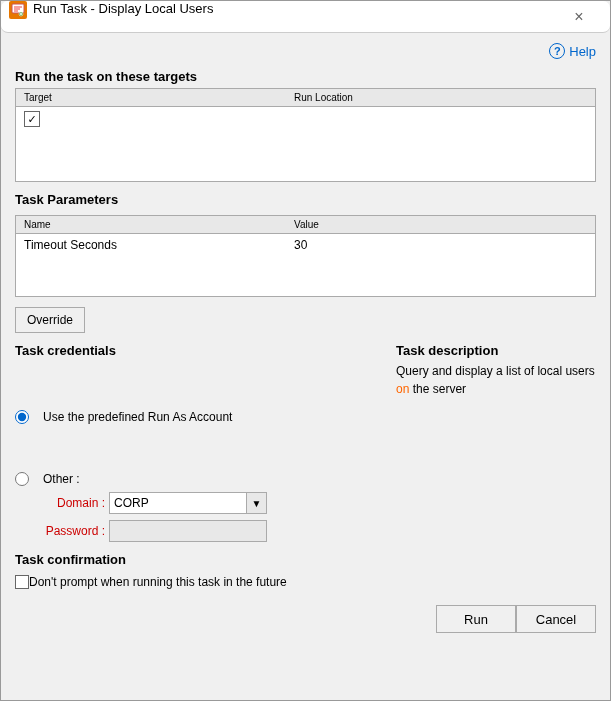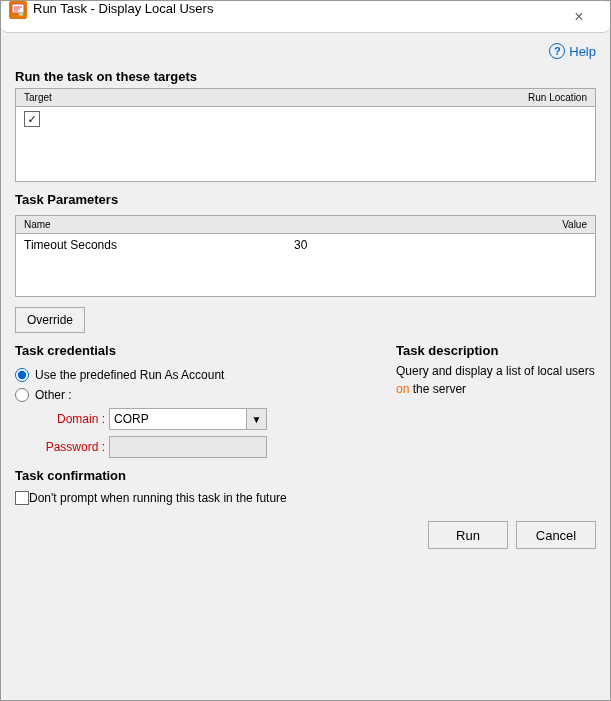--- a/index.html
+++ b/index.html
@@ -104,21 +104,21 @@
     }
     .group-header {
       display: flex;
       background: #e8e8e8;
       border-bottom: 1px solid #aaa;
       padding: 3px 8px;
       font-weight: normal;
       font-size: 10px;
     }
     .group-header .col1 { width: 270px; }
-    .group-header .col2 { flex: 1; text-align: right; }
+    .group-header .col2 { flex: 1; }
     .group-row {
       display: flex;
       padding: 4px 8px;
       font-size: 12px;
       background: #fff;
       min-height: 22px;
       align-items: flex-start;
     }
     .group-row .col1 { width: 270px; }
     .group-row .col2 { flex: 1; }
@@ -161,23 +161,24 @@
       flex-direction: column;
       gap: 6px;
     }
     .task-description {
       width: 200px;
       flex-shrink: 0;
     }
     .radio-label {
       display: flex;
       align-items: flex-start;
-      gap: 6px;
-      font-size: 12px;
-      cursor: pointer;
+      gap: 14px;
+      font-size: 12px;
+      cursor: pointer;
+      margin-top: 42px;
     }
     .radio-input {
       width: 14px; height: 14px;
       accent-color: #0066cc;
     }
     .form-row {
       display: flex;
       align-items: center;
       gap: 4px;
       margin-left: 20px;
@@ -235,21 +236,20 @@
     }
     .confirm-checkbox {
       width: 14px; height: 14px;
       border: 1px solid #666;
       background: #fff;
       flex-shrink: 0;
     }
     .footer-buttons {
       display: flex;
       justify-content: flex-end;
-      gap: 8px;
       padding: 6px 0 4px 0;
     }
     .btn {
       width: 80px;
       height: 28px;
       border: 1px solid #aaa;
       background: #f0f0f0;
       cursor: pointer;
       font-size: 13px;
       display: flex; align-items: center; justify-content: center;

